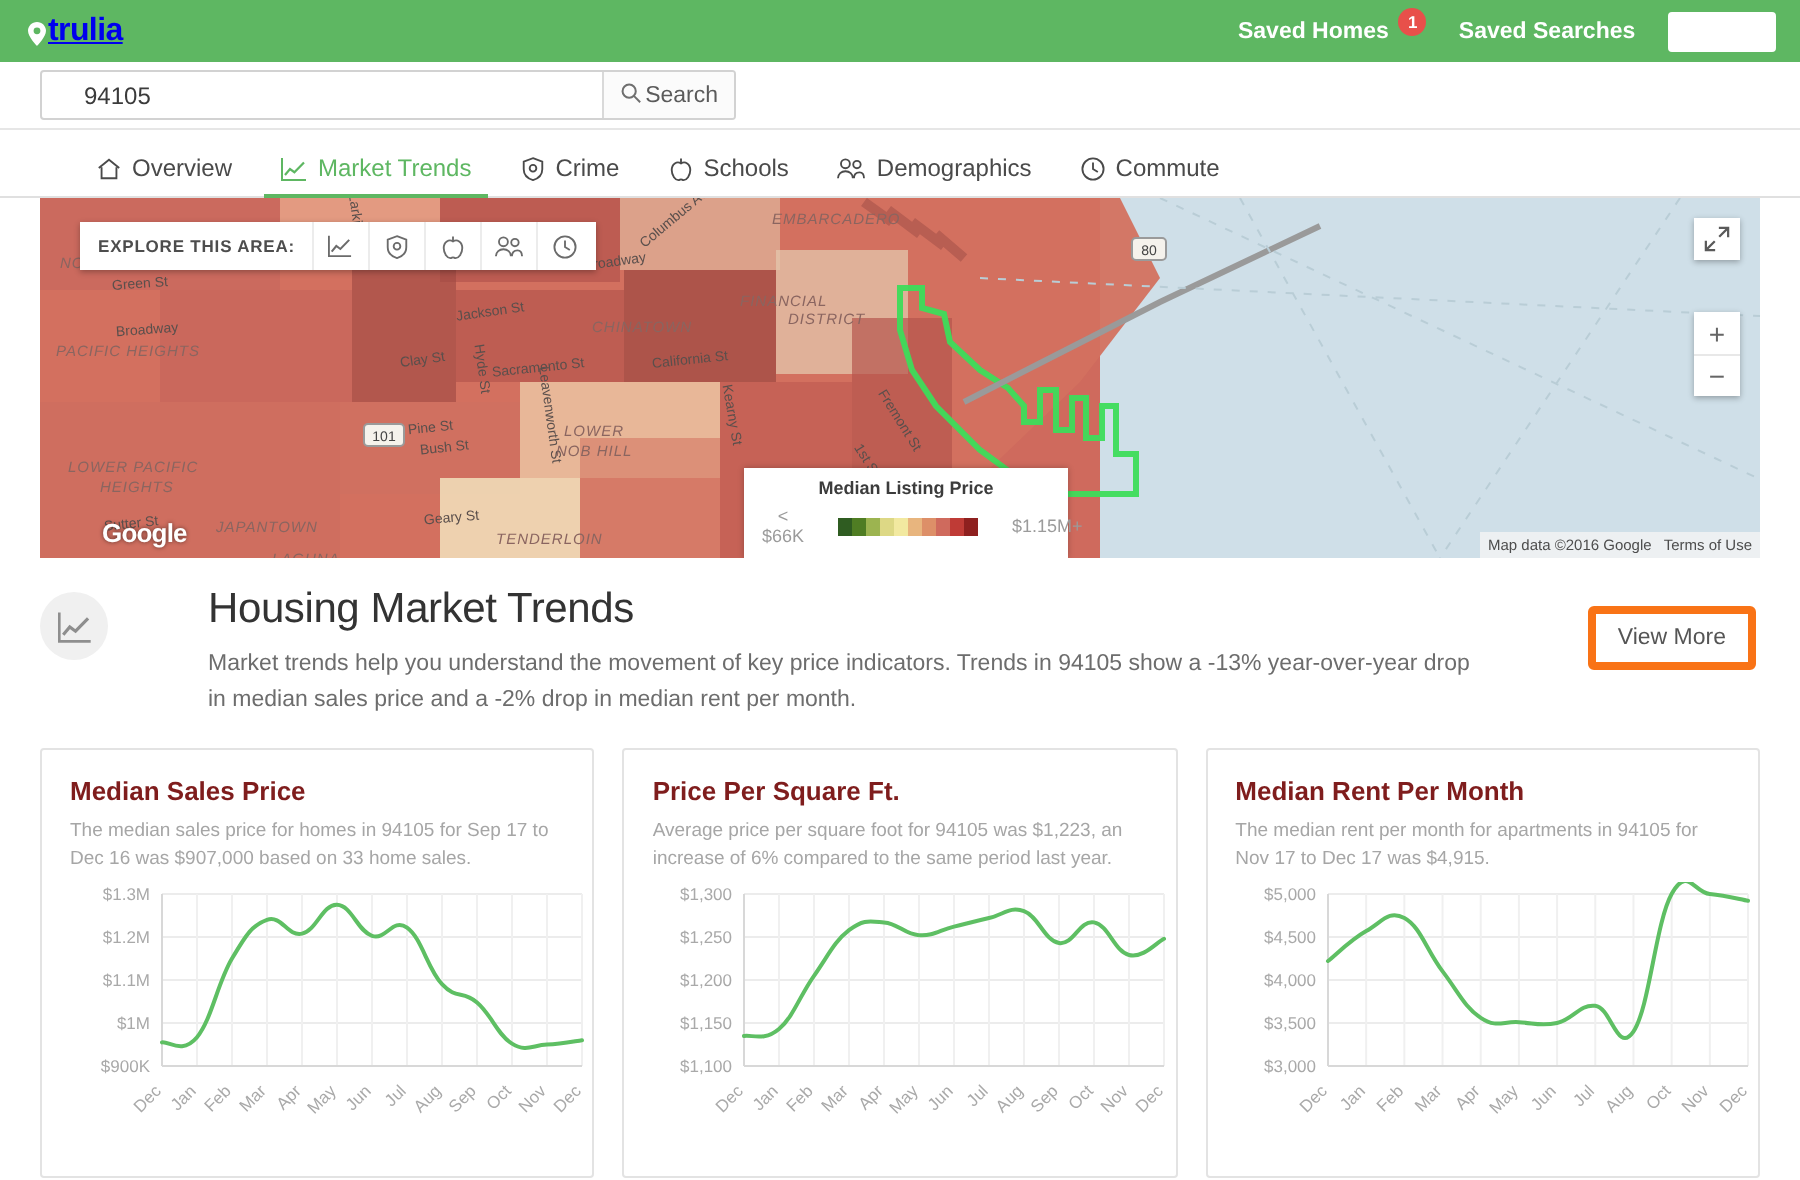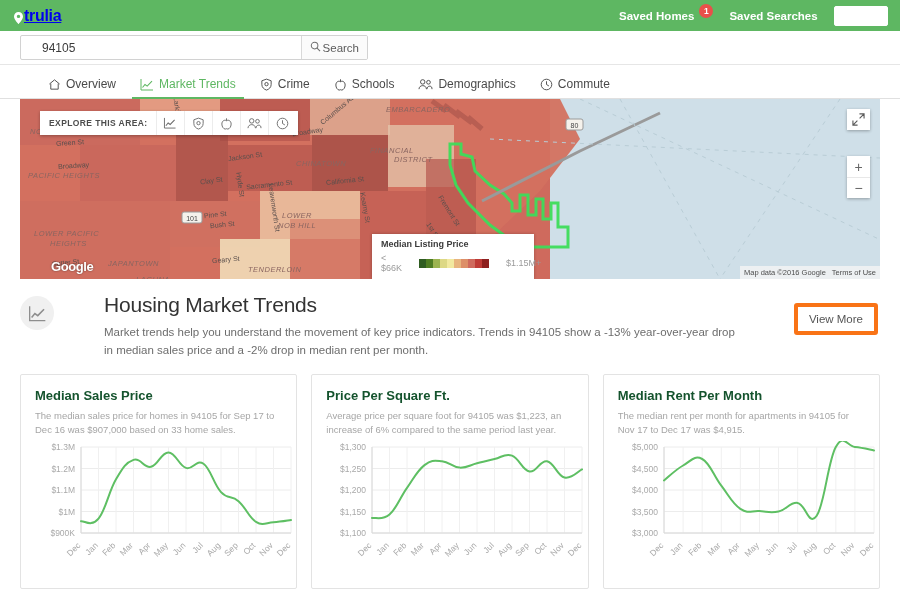--- a/index.html
+++ b/index.html
@@ -138,21 +138,21 @@
   }
   .explore-btn {
     width: 28px; height: 24px;
     display: flex; align-items: center; justify-content: center;
     cursor: pointer; color: #6b6b6b;
     border-left: 1px solid #ececec;
   }
   .legend {
     position: absolute; left: 352px; bottom: 0;
     background: #fff; padding: 5px 9px 6px 9px;
-    box-shadow: 0 0 3px rgba(0,0,0,.25); width: 162px;
+    box-shadow: 0 0 3px rgba(0,0,0,.25); width: 162px; text-align: center;
   }
   .legend-title { font-size: 9px; font-weight: bold; color: #3c3c3c; margin-bottom: 4px; }
   .legend-scale { display: flex; align-items: center; gap: 17px; }
   .legend-min, .legend-max { font-size: 9px; color: #9b9b9b; }
   .legend-swatches { display: flex; }
   .legend-swatches i { width: 7px; height: 9px; display: block; }
   .mapctl {
     position: absolute; right: 10px;
     background: #fff; box-shadow: 0 1px 3px rgba(0,0,0,.3);
     display: flex; flex-direction: column;
@@ -208,21 +208,21 @@
   .cards {
     display: flex; gap: 14px;
     padding: 14px 20px 0 20px;
   }
   .card {
     flex: 1; border: 1px solid #e3e3e3; border-radius: 2px;
     background: #fff; padding: 13px 14px 6px 14px;
     height: 215px; overflow: hidden;
   }
   .card-title {
-    font-size: 13px; font-weight: bold; color: #14532d;
+    font-size: 13px; font-weight: bold; color: #7f1d1d;
     margin: 0 0 6px 0;
   }
   .card-desc {
     font-size: 9.5px; color: #a6a6a6; line-height: 1.5;
     margin: 0 0 4px 0;
   }
   .chart { position: relative; height: 132px; margin-top: 2px; }
   .chart svg { display: block; }
 </style>
 </head>

